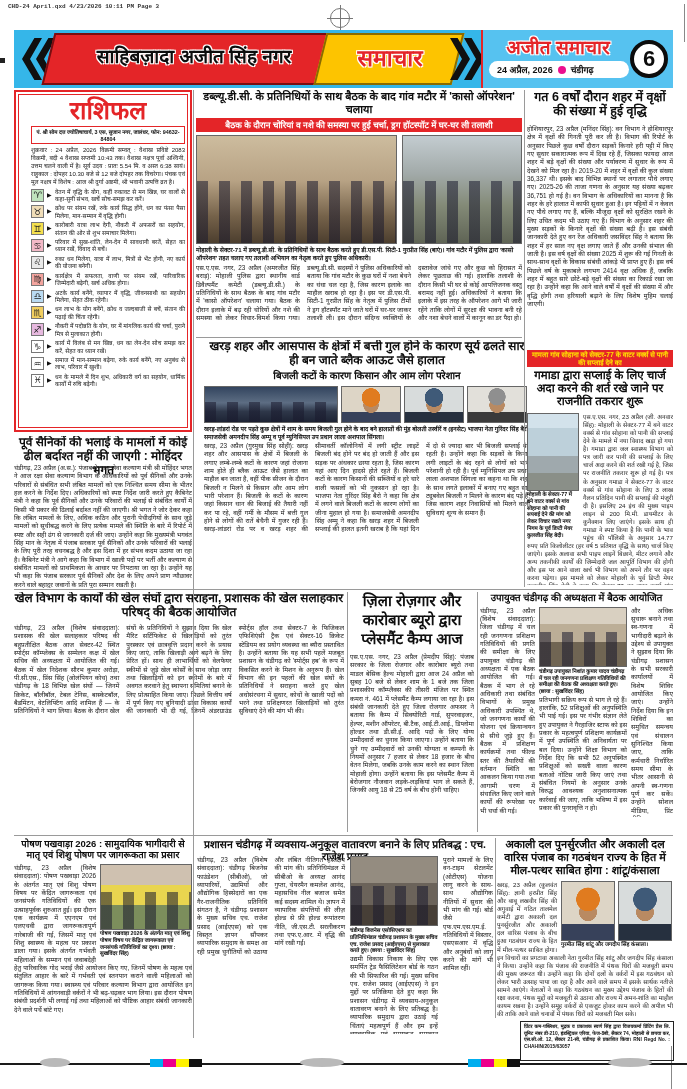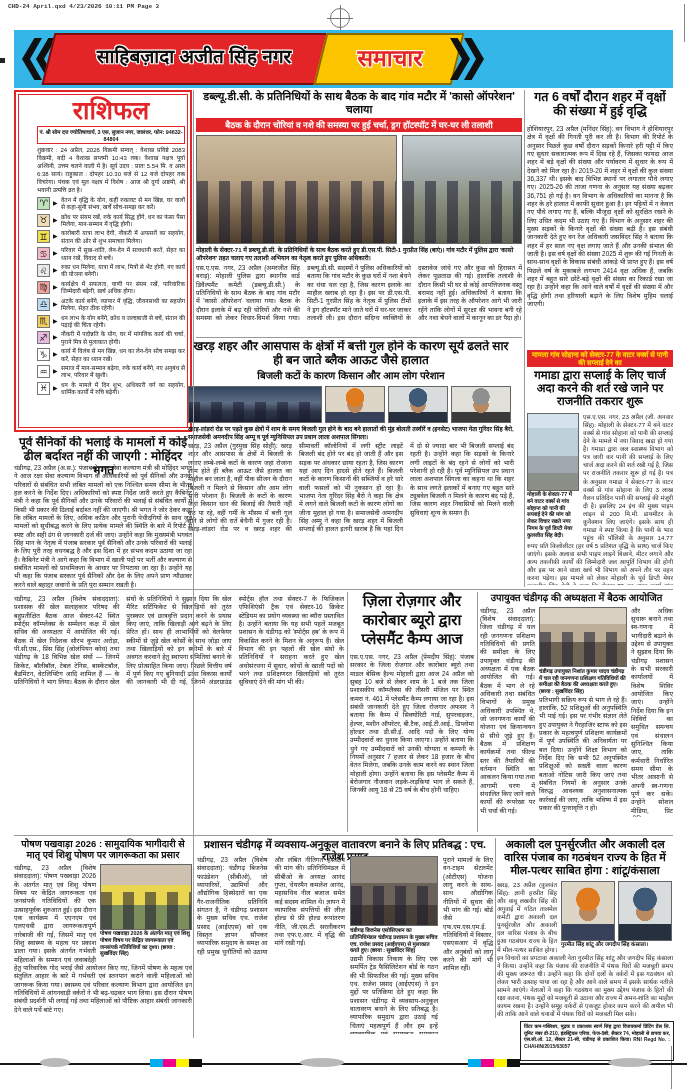--- a/index.html
+++ b/index.html
@@ -40,21 +40,21 @@
   .mh-pill{position:absolute;left:6px;top:31px;width:140px;height:17px;background:#fff;
            border-radius:9px;display:flex;align-items:center;gap:5px;padding:0 8px;
            font-size:9px;font-weight:bold;color:#111}
   .dot-m{width:8px;height:8px;border-radius:50%;background:#ec0f8e}
   .dot-w{position:absolute;left:152px;top:37px;width:6px;height:6px;border-radius:50%;background:#fff}
   .pagenum{position:absolute;right:5px;top:10px;width:38px;height:38px;border-radius:50%;
            background:#fff;border:4px solid #0c0c0c;display:flex;align-items:center;
            justify-content:center;font-size:22px;font-weight:bold;color:#0c0c0c}
   
   .rashi{left:14px;top:90px;width:178px;height:342px;border:2px solid #e42528;
-         outline:1px solid #e42528;outline-offset:-5px;padding:6px 5px 3px 21px;background:#fff}
+         outline:1px solid #e42528;outline-offset:-5px;padding:6px 5px 3px 15px;background:#fff}
   .rashi-title{text-align:center;font-size:25px;font-weight:bold;color:#e42528;line-height:1}
   .rashi-contact{margin-top:3px;border:1px solid #e42528;font-size:5.4px;font-weight:bold;
                  text-align:center;padding:1px;color:#101010}
   .rashi-intro{margin-top:2px;font-size:6px;line-height:1.35;text-align:justify;color:#151515}
   .z-row{display:flex;align-items:flex-start;gap:3px;margin-top:2.1px}
   .z-ic{width:13px;height:13px;flex:0 0 13px;display:flex;align-items:center;justify-content:center;
         font-size:9px;color:#222;border:1px solid #777}
   .z-arrow{flex:0 0 5px;font-size:6px;line-height:13px;color:#111}
   .z-tx{font-size:5.9px;line-height:1.25;text-align:justify;color:#161616}
   .z-row:nth-of-type(1) .z-ic{background:#f6c2cc}.z-row:nth-of-type(2) .z-ic{background:#f2c94c}
@@ -117,20 +117,30 @@
     <div class="mh-left">
       <div class="chev c1"></div>
       <div class="chev c2"></div>
       <div class="band-red"></div>
       <div class="band-yel"></div>
       <div class="chev r c3"></div>
       <div class="chev r c4"></div>
       <div class="mh-region">साहिबज़ादा अजीत सिंह नगर</div>
       <div class="mh-banner">समाचार</div>
     </div>
+    <div class="mh-right">
+      <div class="mh-brand">अजीत समाचार</div>
+      <div class="mh-pill">
+        <span>24 अप्रैल, 2026</span>
+        <span class="dot-m"></span>
+        <span>चंडीगढ़</span>
+      </div>
+      <div class="dot-w"></div>
+      <div class="pagenum">6</div>
+    </div>
   </div>
 
   <div class="abs rashi">
     <div class="rashi-title">राशिफल</div>
     <div class="rashi-contact">पं. श्री सोम दत्त ज्योतिषाचार्य, 3 एस, सुजान नगर, जालंधर, फोन: 94632-84804</div>
     <div class="rashi-intro">शुक्रवार : 24 अप्रैल, 2026 विक्रमी सम्वत् : वैशाख प्रविष्टे 2083 विक्रमी, बदी 4 वैशाख सप्तमी 10:43 तक। वैशाख नक्षत्र पूर्वा अश्विनी, उत्तम चलने वाली में है। सूर्य उदय : प्रातः 5.54 मि. व अस्त 6:38 सायं। राहुकाल : दोपहर 10.30 बजे से 12 बजे दोपहर तक विचरेगा। पंचक एवं मूल नक्षत्र में विशेष : आज श्री दुर्गा अष्टमी, श्री भवानी उत्पत्ति व्रत है।</div>
 
     <div class="z-row">
       <span class="z-ic">♈</span>
       <span class="z-arrow">▶</span>
@@ -207,21 +217,21 @@
   <div class="abs" style="left:527px;top:90px;width:146px;height:256px">
     <div class="headline" style="font-size:12.5px;height:32px">गत 6 वर्षों दौरान शहर में वृक्षों की संख्या में हुई वृद्धि</div>
     <div class="body-txt" style="margin-top:3px;height:218px">होशियारपुर, 23 अप्रैल (मनिंदर सिंह): वन विभाग ने होशियारपुर क्षेत्र में वृक्षों की गिनती पूरी कर ली है। विभाग की रिपोर्ट के अनुसार पिछले कुछ वर्षों दौरान सड़कों किनारे हरी पट्टी में किए गए सुधार सकारात्मक रूप में दिख रहे हैं, जिसका फायदा आज शहर में बड़े वृक्षों की संख्या और पर्यावरण में सुधार के रूप में देखने को मिल रहा है। 2019-20 में शहर में वृक्षों की कुल संख्या 36,337 थी। इसके बाद विभिन्न स्थानों पर लगातार पौधे लगाए गए। 2025-26 की ताजा गणना के अनुसार यह संख्या बढ़कर 36,751 हो गई है। वन विभाग के अधिकारियों का मानना है कि शहर के हरे हालात में काफी सुधार हुआ है। इन पट्टियों में न केवल नए पौधे लगाए गए हैं, बल्कि मौजूदा वृक्षों को सुरक्षित रखने के लिए उचित कदम भी उठाए गए हैं। विभाग के अनुसार शहर की मुख्य सड़कों के किनारे वृक्षों की संख्या बढ़ी है। इस संबंधी जानकारी देते हुए वन रेंज अधिकारी जसविंदर सिंह ने बताया कि शहर में हर साल नए वृक्ष लगाए जाते हैं और उनकी संभाल की जाती है। इस वर्ष वृक्षों की संख्या 2025 में शुरू की गई गिनती के साथ-साथ वृक्षों के विकास संबंधी आंकड़े भी प्राप्त हुए हैं। इस वर्ष पिछले वर्ष के मुकाबले लगभग 2414 वृक्ष अधिक हैं, जबकि शहर में बहुत सारे छोटे-बड़े वृक्षों की संख्या का रिकार्ड रखा जा रहा है। उन्होंने कहा कि आने वाले वर्षों में वृक्षों की संख्या में और वृद्धि होगी तथा हरियाली बढ़ाने के लिए विशेष मुहिम चलाई जाएगी।</div>
   </div>
 
   <div class="abs" style="left:14px;top:436px;width:178px;height:152px">
     <div class="headline" style="font-size:12px;height:26px">पूर्व सैनिकों की भलाई के मामलों में कोई ढील बर्दाश्त नहीं की जाएगी : मोहिंदर भगत</div>
     <div class="body-txt" style="margin-top:2px;height:121px">चंडीगढ़, 23 अप्रैल (अ.स.): पंजाब के रक्षा सेवा कल्याण मंत्री श्री मोहिंदर भगत ने आज रक्षा सेवा कल्याण विभाग के अधिकारियों को पूर्व सैनिकों और उनके परिवारों से संबंधित सभी लंबित मामलों को एक निश्चित समय सीमा के भीतर हल करने के निर्देश दिए। अधिकारियों को स्पष्ट निर्देश जारी करते हुए कैबिनेट मंत्री ने कहा कि पूर्व सैनिकों और उनके परिवारों की भलाई से संबंधित कार्यों में किसी भी प्रकार की ढिलाई बर्दाश्त नहीं की जाएगी। श्री भगत ने जोर देकर कहा कि लंबित मामलों के लिए, अधिक कठिन और पुरानी पेचीदगियों के साथ जुड़े मामलों को सूचीबद्ध करने के लिए प्रत्येक मामले की स्थिति के बारे में रिपोर्ट में स्पष्ट और सही ढंग से जानकारी दर्ज की जाए। उन्होंने कहा कि मुख्यमंत्री भगवंत सिंह मान के नेतृत्व में पंजाब सरकार पूर्व सैनिकों और उनके परिवारों की भलाई के लिए पूरी तरह वचनबद्ध है और इस दिशा में हर संभव कदम उठाया जा रहा है। कैबिनेट मंत्री ने आगे कहा कि विभाग में खाली पदों पर भर्ती और कल्याण से संबंधित मामलों को प्राथमिकता के आधार पर निपटाया जा रहा है। उन्होंने यह भी कहा कि पंजाब सरकार पूर्व सैनिकों और देश के लिए अपने प्राण न्यौछावर करने वाले बहादुर जवानों के प्रति पूरा सम्मान रखती है।</div>
   </div>
 
-  <div class="abs" style="left:188px;top:340px;width:326px;height:247px">
+  <div class="abs" style="left:204px;top:340px;width:326px;height:247px">
     <div class="headline" style="font-size:12px;height:30px">खरड़ शहर और आसपास के क्षेत्रों में बत्ती गुल होने के कारण सूर्य ढलते सार ही बन जाते ब्लैक आऊट जैसे हालात</div>
     <div class="headline" style="font-size:10px;height:13px">बिजली कटों के कारण किसान और आम लोग परेशान</div>
     <div style="display:flex;gap:3px;margin-top:3px">
       <div class="ph ph-dusk crowd" style="width:134px;height:37px"></div>
       <div class="ph t-orange" style="width:60px;height:37px"></div>
       <div class="ph t-blue" style="width:60px;height:37px"></div>
       <div class="ph t-grey" style="width:60px;height:37px"></div>
     </div>
     <div class="cap" style="margin-top:2px;height:15px">खरड़-लांडरां रोड पर पड़ते कुछ क्षेत्रों में शाम के समय बिजली गुल होने के बाद बने हालातों की मुंह बोलती तस्वीरें व (इनसेट) भाजपा नेता गुरिंदर सिंह बैरो, समाजसेवी अमनदीप सिंह अम्मू व पूर्व म्युनिसिपल उप प्रधान लाला अशपाल सिंगला।</div>
     <div class="body-txt cols3" style="margin-top:2px;height:142px">खरड़, 23 अप्रैल (गुरमुख सिंह सोही): खरड़ शहर और आसपास के क्षेत्रों में बिजली के लगाए लम्बे-लम्बे कटों के कारण जहां रोजाना शाम होते ही ब्लैक आऊट जैसे हालात का माहौल बन जाता है, वहीं पीक सीजन के दौरान बिजली न मिलने से किसान और आम लोग भारी परेशान हैं। बिजली के कटों के कारण जहां किसान धान की बिजाई की तैयारी नहीं कर पा रहे, वहीं गर्मी के मौसम में बत्ती गुल होने से लोगों की रातें बेचैनी में गुजर रही हैं। खरड़-लांडरां रोड पर व खरड़ शहर की सीमावर्ती कॉलोनियों में लगी स्ट्रीट लाइटें बिजली बंद होने पर बंद हो जाती हैं और इस सड़क पर अंधकार छाया रहता है, जिस कारण यहां आए दिन हादसे होते रहते हैं। बिजली कटों के कारण किसानों की सब्जियों व हरे चारे वाली फसलों को भी नुकसान हो रहा है। भाजपा नेता गुरिंदर सिंह बैरो ने कहा कि क्षेत्र में लगने वाले बिजली कटों के कारण लोगों का जीना मुहाल हो गया है। समाजसेवी अमनदीप सिंह अम्मू ने कहा कि खरड़ शहर में बिजली सप्लाई की हालत इतनी खराब है कि यहां दिन में दो से ज्यादा बार भी बिजली सप्लाई बंद रहती है। उन्होंने कहा कि सड़कों के किनारे लगी लाइटों के बंद रहने से लोगों को भारी परेशानी हो रही है। पूर्व म्युनिसिपल उप प्रधान लाला अशपाल सिंगला का कहना था कि शहर के साथ लगते इलाकों में बनाए गए बहुत सारे ट्यूबवेल बिजली न मिलने के कारण बंद पड़े हैं, जिस कारण शहर निवासियों को मिलने वाली सुविधाएं शून्य के समान हैं।</div>
@@ -233,20 +243,21 @@
     <div style="margin-top:2px;height:172px;overflow:hidden">
       <div class="floatL" style="width:52px">
         <div class="ph ph-tank" style="width:52px;height:78px"></div>
         <div class="cap" style="font-size:5.4px">मोहाली के सेक्टर-77 में बने वाटर वर्क्स से गांव सोहाना को पानी की सप्लाई देने की मांग को लेकर विचार रखते नगर निगम के पूर्व डिप्टी मेयर कुलजीत सिंह बेदी।</div>
       </div>
       <div class="body-txt" style="font-size:6.2px">एस.ए.एस. नगर, 23 अप्रैल (जी. अनवार सिंह): मोहाली के सेक्टर-77 में बने वाटर वर्क्स से गांव सोहाना को पानी की सप्लाई देने के मामले में नया विवाद खड़ा हो गया है। गमाडा द्वारा जल स्वास्थ्य विभाग को पत्र जारी कर पानी की सप्लाई के लिए चार्ज अदा करने की शर्त रखी गई है, जिस पर राजनीति तकरार शुरू हो गई है। पत्र के अनुसार गमाडा ने सेक्टर-77 के वाटर वर्क्स से गांव सोहाना के लिए 3 लाख गैलन प्रतिदिन पानी की सप्लाई की मंजूरी दी है। इसलिए 24 इंच की मुख्य पाइप लाइन से 200 मि.मी. डायमीटर के कुनैक्शन लिए जाएंगे। इसके साथ ही गमाडा ने स्पष्ट किया है कि पानी के भाव पहुंच की पॉलिसी के अनुसार 14.77 रुपए प्रति किलोलीटर (हर वर्ष 5 प्रतिशत वृद्धि के साथ) चार्ज किए जाएंगे। इसके अलावा सभी पाइप लाइनें बिछाने, मीटर लगाने और अन्य तकनीकी कार्यों की जिम्मेदारी जल आपूर्ति विभाग की होगी और इस पर आने वाला खर्च भी विभाग को अपने तौर पर वहन करना पड़ेगा। इस मामले को लेकर मोहाली के पूर्व डिप्टी मेयर कुलजीत सिंह बेदी ने कहा कि सेक्टर-77 का वाटर वर्क्स गांव सोहाना की पंचायती जमीन पर बना है, इसलिए पानी के बिलों संबंधी फैसला लेने का अधिकार भी नगर निगम के पास ही होना चाहिए। उन्होंने दलील दी कि मोहाली के पुराने सैक्टरों को जल स्वास्थ्य विभाग पानी की सप्लाई देता है, जिनमें 4 मरले तक के मकानों को पानी के बिलों से राहत मिली है। इसके अलावा नगर निगम के अंतर्गत आते सेक्टरों में निगम की पॉलिसी लागू है, जबकि गमाडा के अधीन क्षेत्रों में इस तरह की कोई भी रियायत नहीं दी जा रही, क्योंकि अलग-अलग क्षेत्रों में अलग-अलग नियम नहीं चल सकता। उन्होंने कहा कि यदि पंजाब सरकार द्वारा लोगों को कोई राहत दी गई है तो वह समूचे मोहाली में एकसार लागू होनी चाहिए। यह मामला अब स्थानीय प्रशासन व सरकार के लिए चुनौती बनता जा रहा है क्योंकि गांव सोहाना के निवासी पानी की सप्लाई से वंचित हैं और इस पर शीघ्र फैसला लिए जाने की जरूरत है।</div>
     </div>
   </div>
 
   <div class="abs" style="left:14px;top:592px;width:330px;height:240px">
+    <div class="headline" style="font-size:12px;height:29px">खेल विभाग के कार्यों की खेल संघों द्वारा सराहना, प्रशासक की खेल सलाहकार परिषद् की बैठक आयोजित</div>
     <div class="body-txt cols3" style="margin-top:3px;height:205px">चंडीगढ़, 23 अप्रैल (विशेष संवाददाता): प्रशासक की खेल सलाहकार परिषद की बहुप्रतीक्षित बैठक आज सेक्टर-42 स्थित स्पोर्ट्स कॉम्प्लेक्स के सम्मेलन कक्ष में खेल सचिव की अध्यक्षता में आयोजित की गई। बैठक में खेल निदेशक सौरभ कुमार अरोड़ा, पी.सी.एस., प्रिंस सिंह (ओलंपियन कोच) तथा चंडीगढ़ के 18 विभिन्न खेल संघों — जिनमें क्रिकेट, बॉलीबॉल, टेबल टेनिस, बास्केटबॉल, बैडमिंटन, वेटलिफ्टिंग आदि शामिल हैं — के प्रतिनिधियों ने भाग लिया। बैठक के दौरान खेल संघों के प्रतिनिधियों ने सुझाव दिया कि खेल मैरिट सर्टिफिकेट से खिलाड़ियों को तुरंत पुरस्कार एवं छात्रवृत्ति प्रदान करने के प्रयास किए जाएं, ताकि खिलाड़ी आगे बढ़ने के लिए प्रेरित हों। साथ ही लाभार्थियों को वेलफेयर स्कीमों से जुड़े खेल कोर्सों के साथ जोड़ा जाए तथा खिलाड़ियों को इन स्कीमों के बारे में अवगत करवाने हेतु स्थापना समितियां बनाने के लिए प्रोत्साहित किया जाए। पिछले वित्तीय वर्ष में पूर्ण किए गए बुनियादी ढांचा विकास कार्यों की जानकारी भी दी गई, जिनमें अंडरग्राउंड स्पोर्ट्स हॉल तथा सेक्टर-7 के फिजिकल एफिशिएंसी ट्रैक एवं सेक्टर-16 क्रिकेट स्टेडियम का प्रयोग व्यवस्था का ब्यौरा प्रस्तावित है। उन्होंने बताया कि यह सभी पहलें मजबूत प्रशासन के चंडीगढ़ को 'स्पोर्ट्स हब' के रूप में विकसित करने के मिशन के अनुरूप हैं। खेल विभाग की इन पहलों की खेल संघों के प्रतिनिधियों ने सराहना करते हुए खेल अधोसंरचना में सुधार, कोचों के खाली पदों को भरने तथा प्रशिक्षणरत खिलाड़ियों को तुरंत सुविधाएं देने की मांग भी की।</div>
   </div>
 
   <div class="abs" style="left:350px;top:592px;width:124px;height:240px">
     <div class="headline" style="font-size:15px;line-height:1.25;height:58px">ज़िला रोज़गार और कारोबार ब्यूरो द्वारा प्लेसमैंट कैम्प आज</div>
     <div class="body-txt" style="margin-top:3px;height:176px">एस.ए.एस. नगर, 23 अप्रैल (प्रेमदीप सिंह): पंजाब सरकार के जिला रोजगार और कारोबार ब्यूरो तथा माडल बेसिक हैल्थ मोहाली द्वारा आज 24 अप्रैल को सुबह 10 बजे से लेकर शाम के 1 बजे तक जिला प्रशासकीय कॉम्प्लैक्स की तीसरी मंजिल पर स्थित कमरा नं. 461 में प्लेसमैंट कैम्प लगाया जा रहा है। इस संबंधी जानकारी देते हुए जिला रोजगार अफसर ने बताया कि कैम्प में सिक्योरिटी गार्ड, सुपरवाइजर, हेल्पर, मशीन ऑपरेटर, बी.टैक, आई.टी.आई., डिप्लोमा होल्डर तथा डी.सी.ई. आदि पदों के लिए योग्य उम्मीदवारों का चुनाव किया जाएगा। उन्होंने बताया कि चुने गए उम्मीदवारों को उनकी योग्यता व कम्पनी के नियमों अनुसार 7 हजार से लेकर 18 हजार के बीच वेतन मिलेगा, जबकि उनके काम करने का स्थान जिला मोहाली होगा। उन्होंने बताया कि इस प्लेसमैंट कैम्प में बेरोजगार नौजवान लड़के-लड़कियां भाग ले सकते हैं, जिनकी आयु 18 से 25 वर्ष के बीच होनी चाहिए।</div>
   </div>
 
   <div class="abs" style="left:480px;top:592px;width:193px;height:240px">
     <div class="headline" style="font-size:9.8px;line-height:1.2">उपायुक्त चंडीगढ़ की अध्यक्षता में बैठक आयोजित</div>

